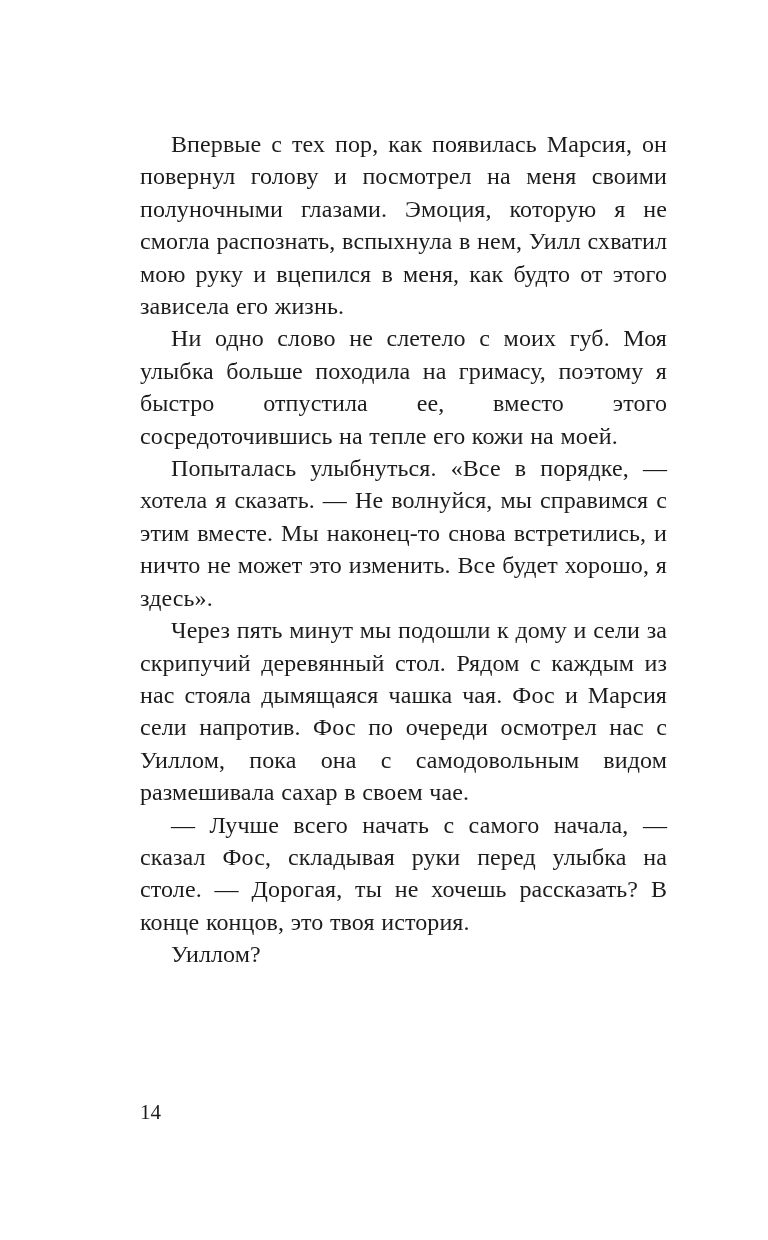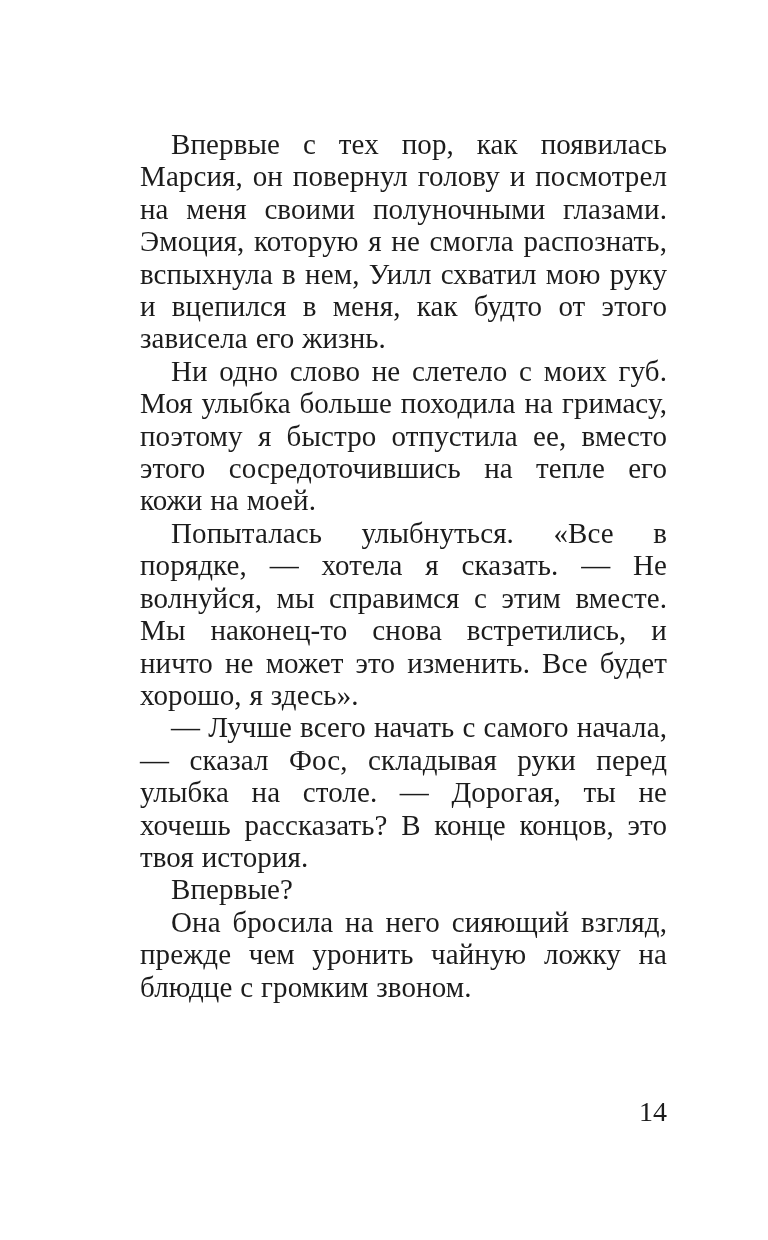--- a/index.html
+++ b/index.html
@@ -19,50 +19,50 @@
     width: 768px;
     height: 1240px;
     background: #ffffff;
     overflow: hidden;
   }
   .text-block {
     position: absolute;
     left: 140px;
     top: 128px;
     width: 527px;
-    font-size: 29px;
+    font-size: 24px;
     line-height: 32.4px;
     text-align: justify;
     letter-spacing: 0.1px;
   }
   .para {
     margin: 0;
     padding: 0;
     text-indent: 31px;
     hyphens: auto;
     -webkit-hyphens: auto;
     word-spacing: 0.5px;
   }
   .page-number {
     position: absolute;
     left: 140px;
     top: 1098px;
     width: 527px;
-    text-align: right;
-    font-size: 28px;
+    text-align: left;
+    font-size: 21px;
     line-height: 28px;
     color: #1c1c1c;
   }
 </style>
 </head>
 <body>
 
 <div class="page">
   <div class="text-block">
       <p class="para">Впервые с тех пор, как появилась Марсия, он повернул голову и посмотрел на меня своими полуночными глазами. Эмоция, которую я не смогла распознать, вспыхнула в нем, Уилл схватил мою руку и вцепился в меня, как будто от этого зависела его жизнь.</p>
       <p class="para">Ни одно слово не слетело с моих губ. Моя улыбка больше походила на гримасу, поэтому я быстро отпустила ее, вместо этого сосредоточившись на тепле его кожи на моей.</p>
       <p class="para">Попыталась улыбнуться. «Все в порядке, — хотела я сказать. — Не волнуйся, мы справимся с этим вместе. Мы наконец-то снова встретились, и ничто не может это изменить. Все будет хорошо, я здесь».</p>
+      <p class="para">Через пять минут мы подошли к дому и сели за скрипучий деревянный стол. Рядом с каждым из нас стояла дымящаяся чашка чая. Фос и Марсия сели напротив. Фос по очереди осмотрел нас с Уиллом, пока она с самодовольным видом размешивала сахар в своем чае.</p>
       <p class="para">— Лучше всего начать с самого начала, — сказал Фос, складывая руки перед улыбка на столе. — Дорогая, ты не хочешь рассказать? В конце концов, это твоя история.</p>
-      <p class="para">Впервые?</p>
-      <p class="para">Она бросила на него сияющий взгляд, прежде чем уронить чайную ложку на блюдце с громким звоном.</p>
+      <p class="para">Уиллом?</p>
     </div>
   <div class="page-number">14</div>
 </div>
 
 </body></html>

